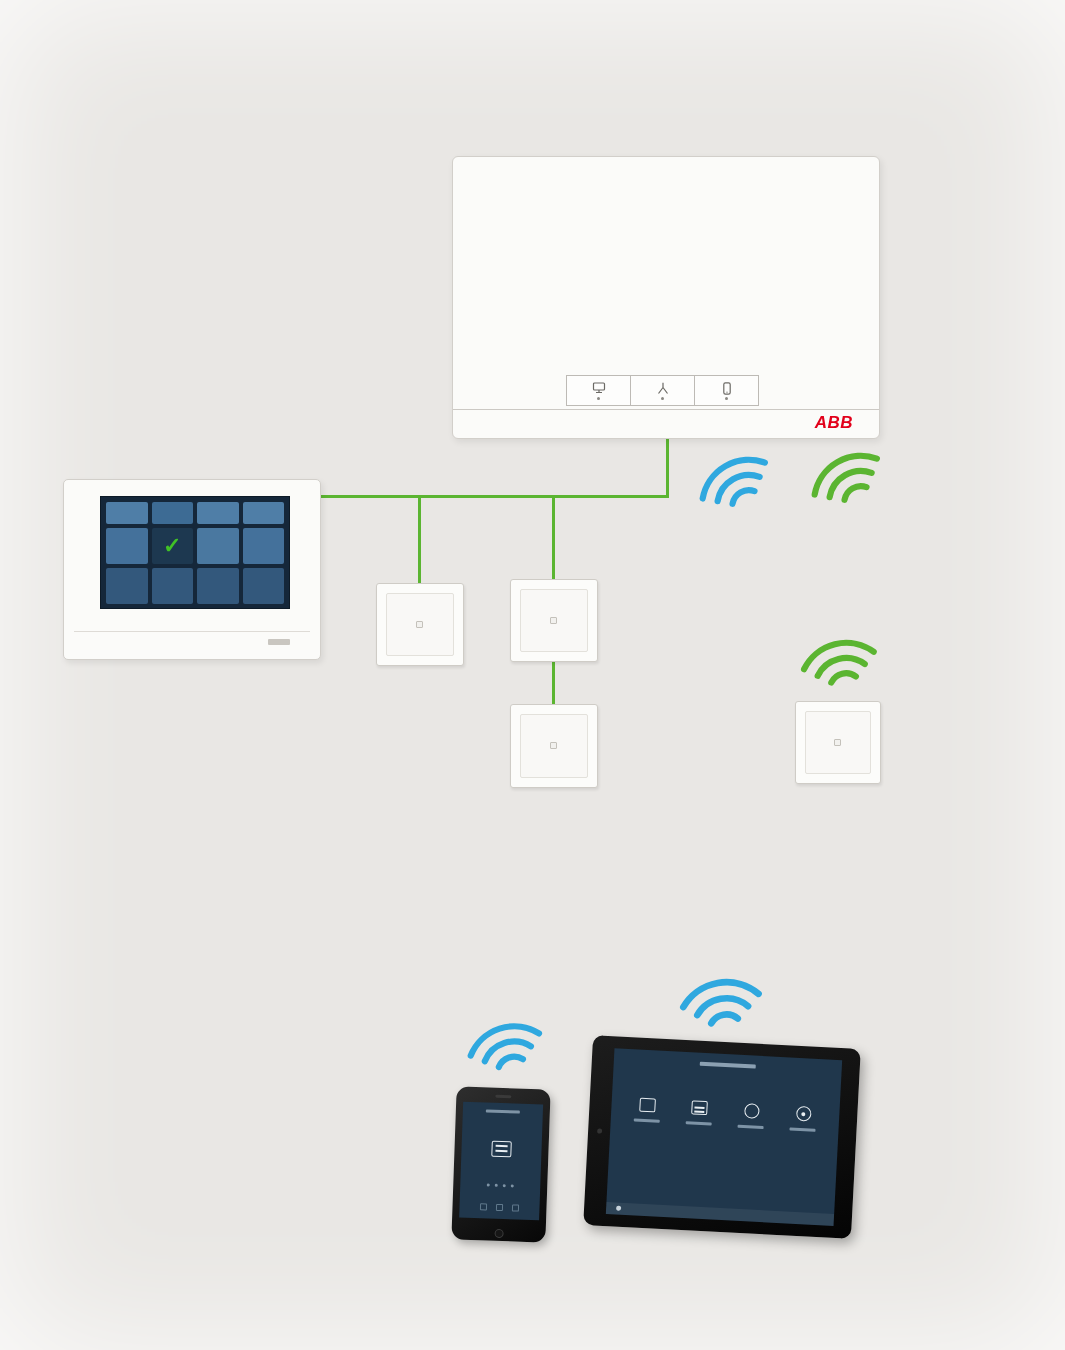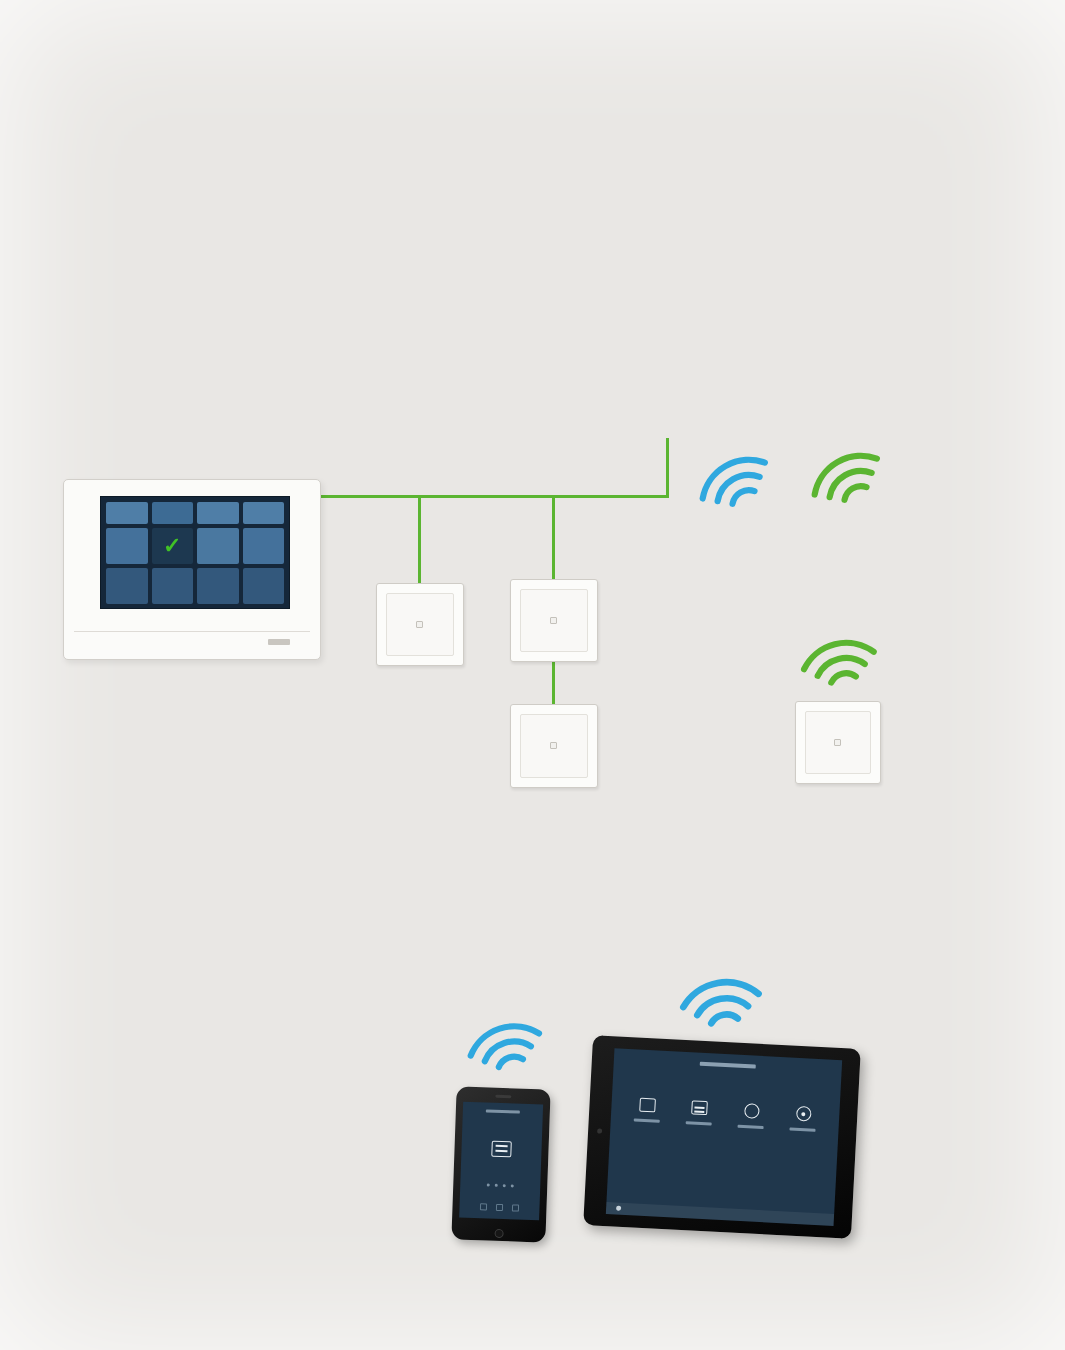--- a/index.html
+++ b/index.html
@@ -97,20 +97,46 @@
 <body>
 
 <div class="canvas">
 
   <div class="gline" style="left:666px;top:438px;width:3px;height:60px;"></div>
   <div class="gline" style="left:318px;top:495px;width:351px;height:3px;"></div>
   <div class="gline" style="left:418px;top:495px;width:3px;height:90px;"></div>
   <div class="gline" style="left:552px;top:495px;width:3px;height:86px;"></div>
   <div class="gline" style="left:552px;top:660px;width:3px;height:46px;"></div>
 
+  <div class="device gateway">
+    <div class="ports">
+      <div class="port">
+        <svg width="20" height="13" viewBox="0 0 20 13" fill="none" stroke="#6b6964" stroke-width="1.2">
+          <rect x="4.5" y="1" width="11" height="7" rx="1"></rect>
+          <path d="M10 8 v2.5 M7 10.5 h6"></path>
+        </svg>
+        <span class="led"></span>
+      </div>
+      <div class="port">
+        <svg width="20" height="13" viewBox="0 0 20 13" fill="none" stroke="#6b6964" stroke-width="1.2">
+          <path d="M10 0.8 v4.7 M10 5.5 L5.5 11.5 M10 5.5 L14.5 11.5"></path>
+        </svg>
+        <span class="led"></span>
+      </div>
+      <div class="port">
+        <svg width="20" height="13" viewBox="0 0 20 13" fill="none" stroke="#6b6964" stroke-width="1.2">
+          <rect x="6.8" y="0.8" width="6.4" height="11.4" rx="1.6"></rect>
+          <circle cx="10" cy="10.2" r="0.6" fill="#6b6964" stroke="none"></circle>
+        </svg>
+        <span class="led"></span>
+      </div>
+    </div>
+    <div class="gw-divider"></div>
+    <div class="abb">ABB</div>
+  </div>
 
   <div class="wifi wifi-blue" style="left:690px;top:450px;width:88px;height:62px;transform:rotate(-30deg);">
     <svg viewBox="0 0 120 90" fill="none" stroke="currentColor" stroke-width="9" stroke-linecap="round">
       <path d="M41.6 72.6 A24 24 0 0 1 78.4 72.6"></path>
       <path d="M24.8 58.4 A46 46 0 0 1 95.2 58.4"></path>
       <path d="M7.9 44.3 A68 68 0 0 1 112.1 44.3"></path>
     </svg>
   </div>
   <div class="wifi wifi-green" style="left:802px;top:446px;width:88px;height:62px;transform:rotate(-30deg);">
     <svg viewBox="0 0 120 90" fill="none" stroke="currentColor" stroke-width="9" stroke-linecap="round">

